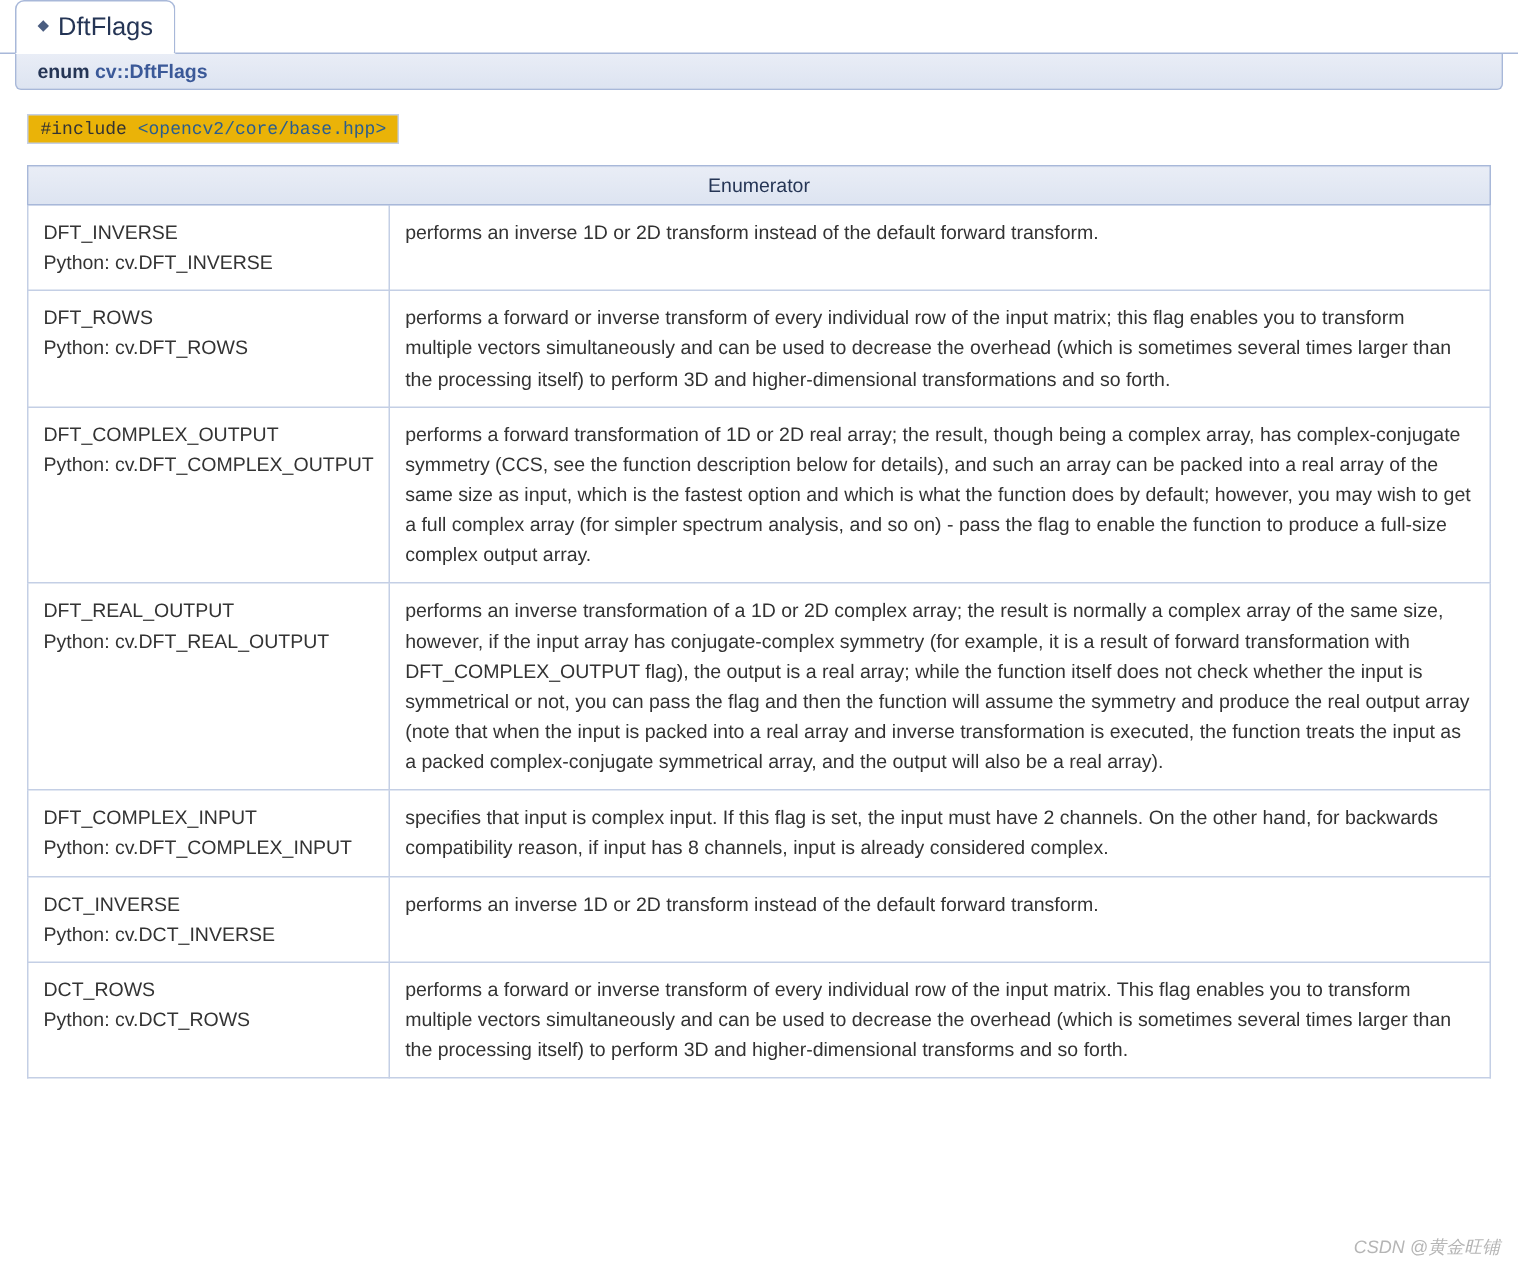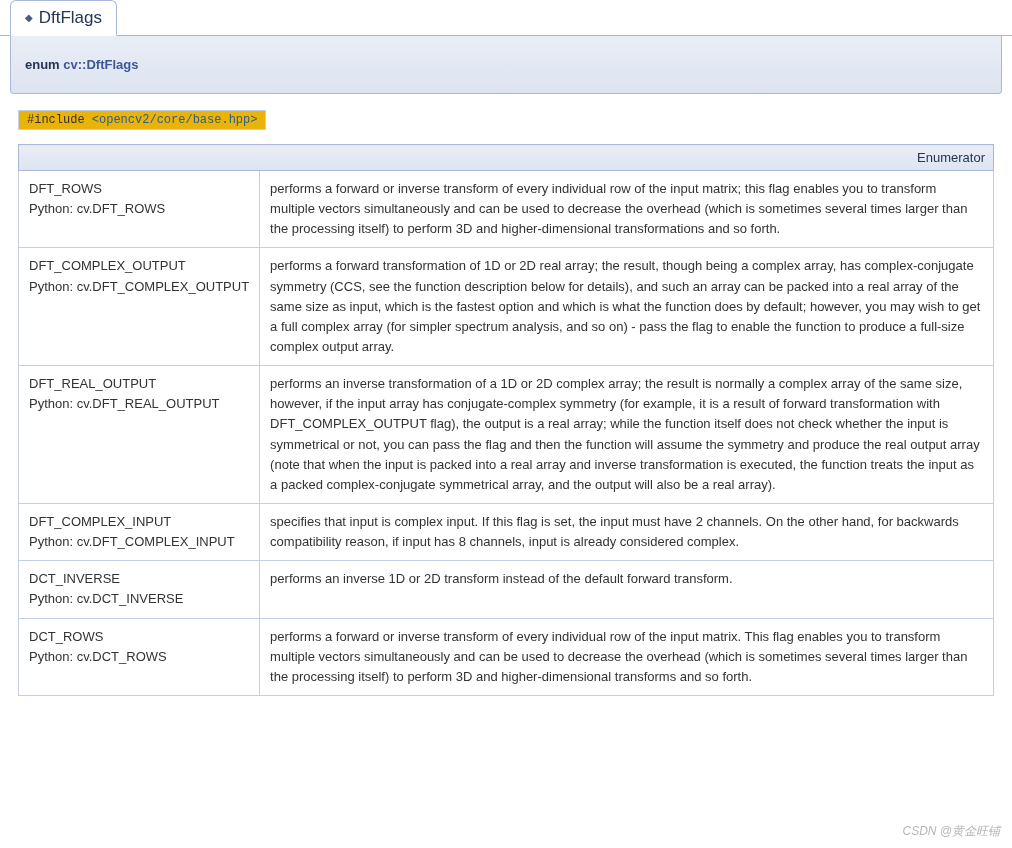--- a/index.html
+++ b/index.html
@@ -35,21 +35,21 @@
   .tab .diamond {
     color: #4a5d80;
     font-size: 10px;
     line-height: 1;
   }
   .memname-bar {
     background: linear-gradient(#e9edf6, #dde4f1);
     border: 1px solid #a8b8d9;
     border-top: none;
     border-radius: 0 0 4px 4px;
-    padding: 21px 14px;
+    padding: 4px 14px;
     font-weight: bold;
     color: #253555;
     margin: 0 10px;
   }
   .memname-bar a { color: #3b5998; }
   .content { padding: 10px 18px 18px 18px; }
   .fragment {
     font-family: Consolas, "Courier New", monospace;
     font-size: 12px;
     background: #eab308;
@@ -60,21 +60,21 @@
     color: #333;
   }
   .fragment .path { color: #2a5d8f; }
   table.field {
     width: 100%;
     border-collapse: collapse;
     border: 1px solid #a8b8d9;
   }
   table.field th {
     background: linear-gradient(#e9edf6, #dde4f1);
-    text-align: right;
+    text-align: center;
     font-weight: normal;
     padding: 5px 8px;
     border: 1px solid #a8b8d9;
     color: #253555;
   }
   table.field td {
     border: 1px solid #c4cfe5;
     padding: 8px 10px;
     vertical-align: top;
     line-height: 1.55;
@@ -113,20 +113,27 @@
 
   <table class="field">
     <thead>
       <tr>
         <th colspan="2">Enumerator</th>
       </tr>
     </thead>
     <tbody>
       <tr>
         <td class="namecell">
+          <span>DFT_INVERSE</span>
+          <span class="python">Python: cv.DFT_INVERSE</span>
+        </td>
+        <td>performs an inverse 1D or 2D transform instead of the default forward transform.</td>
+      </tr>
+      <tr>
+        <td class="namecell">
           <span>DFT_ROWS</span>
           <span class="python">Python: cv.DFT_ROWS</span>
         </td>
         <td>performs a forward or inverse transform of every individual row of the input matrix; this flag enables you to transform multiple vectors simultaneously and can be used to decrease the overhead (which is sometimes several times larger than the processing itself) to perform 3D and higher-dimensional transformations and so forth.</td>
       </tr>
       <tr>
         <td class="namecell">
           <span>DFT_COMPLEX_OUTPUT</span>
           <span class="python">Python: cv.DFT_COMPLEX_OUTPUT</span>
         </td>

